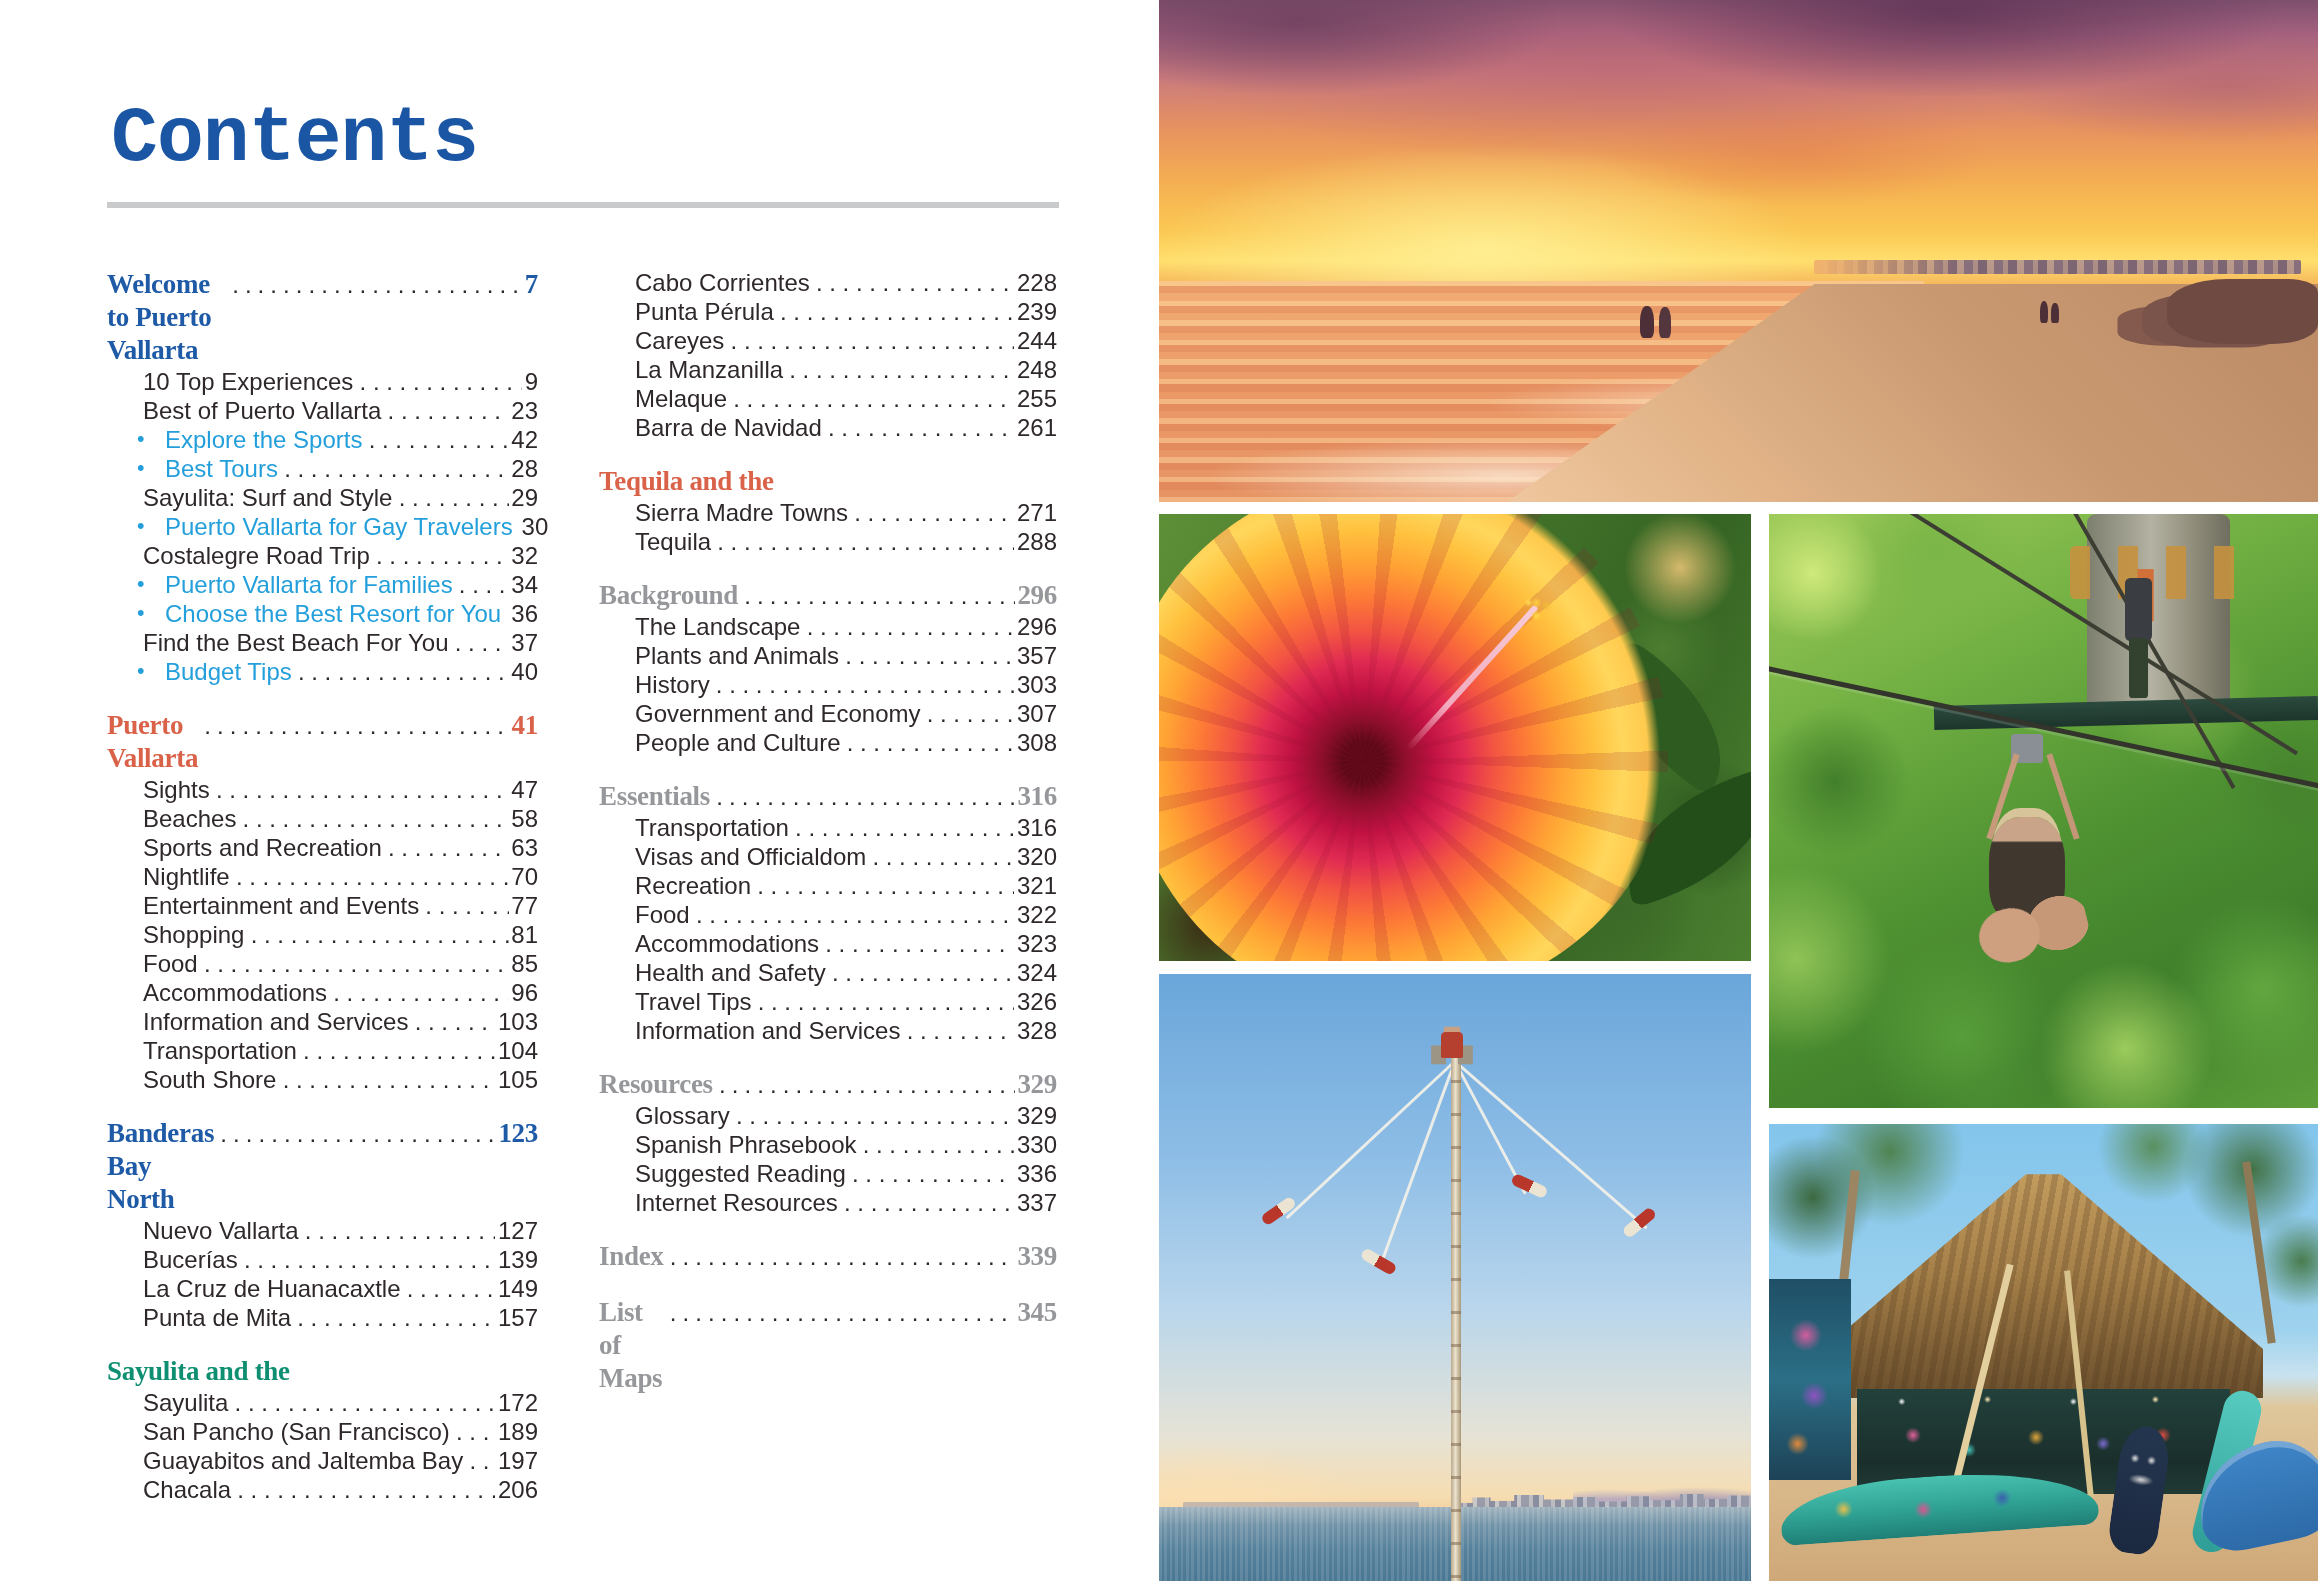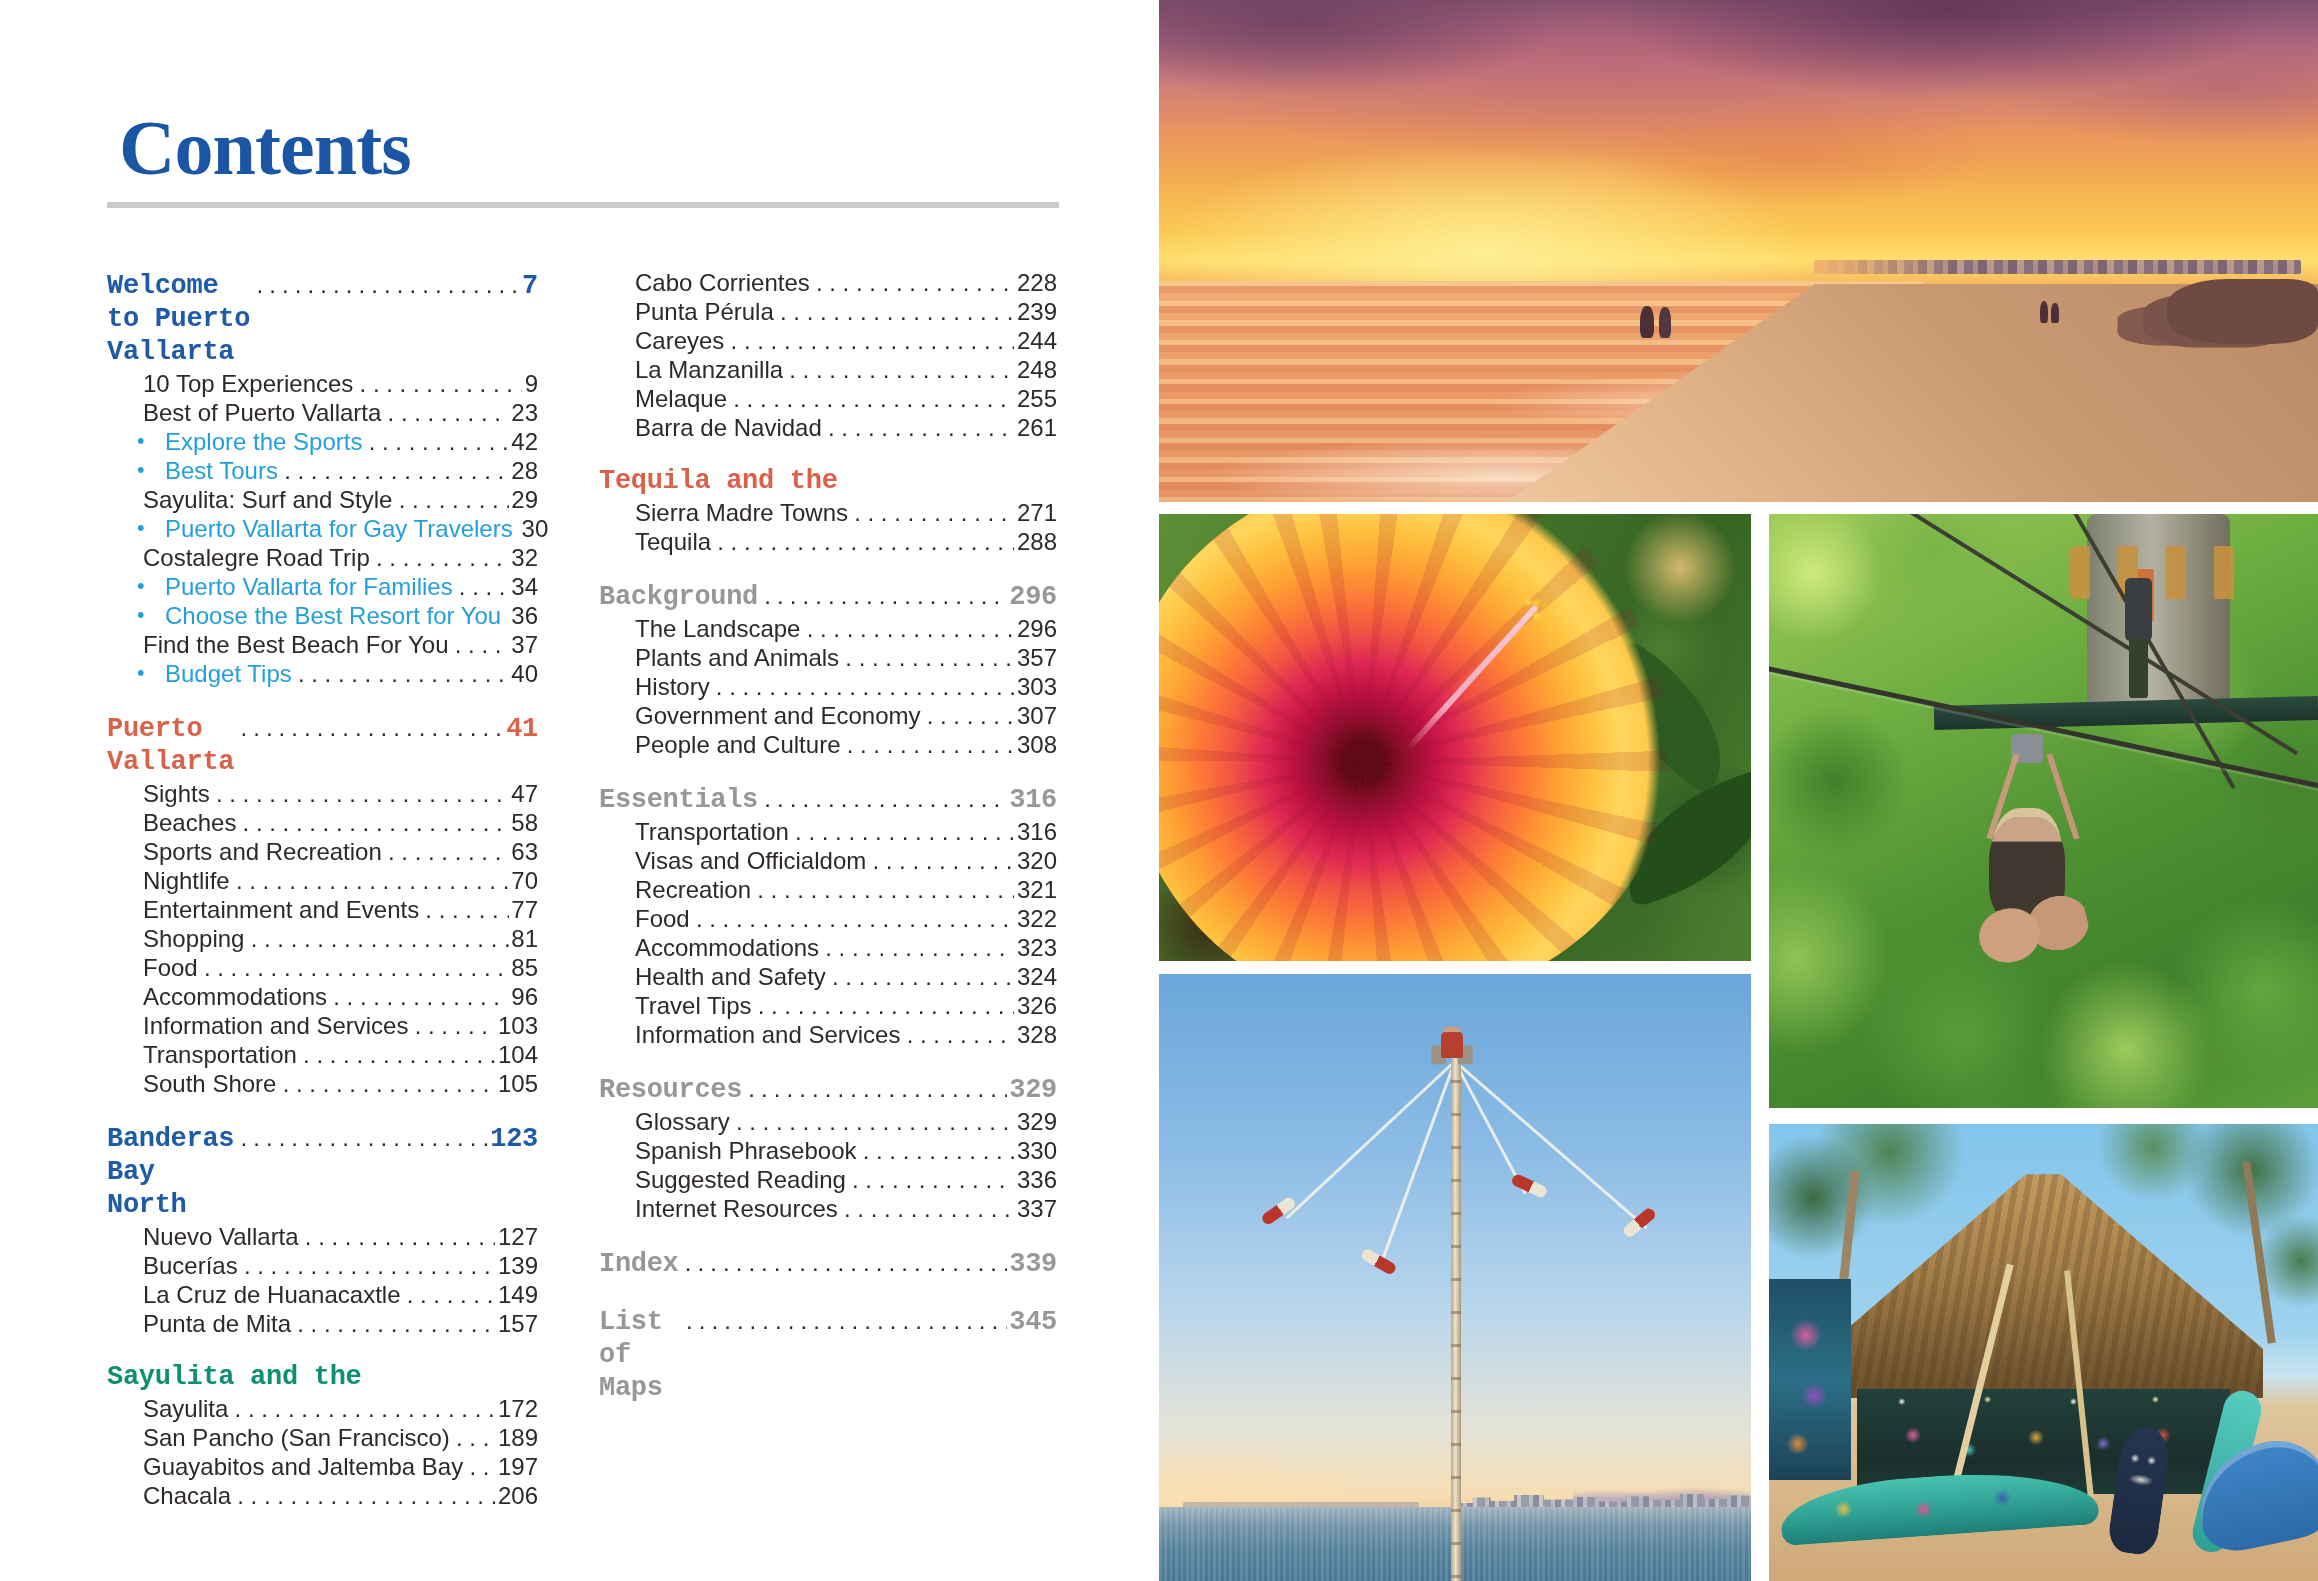--- a/index.html
+++ b/index.html
@@ -5,32 +5,32 @@
   html,body{margin:0;padding:0;}
   body{
     width:2319px;height:1581px;position:relative;background:#ffffff;
     font-family:"Liberation Sans",sans-serif;overflow:hidden;
     -webkit-font-smoothing:antialiased;
   }
   .page{position:absolute;inset:0;}
 
   
   .page-title{
-    position:absolute;left:107px;top:93px;margin:12px;
-    font-family:Liberation Serif, serif;font-weight:bold;
+    position:absolute;left:107px;top:93px;margin:4px;
+    font-family:Liberation Mono, monospace;font-weight:bold;
     font-size:78px;line-height:1.1;letter-spacing:-0.9px;color:#1b56a4;
   }
   .title-rule{position:absolute;left:107px;top:202px;width:952px;height:6.2px;background:#c9cacc;}
 
   .toc-col{position:absolute;top:268px;}
   .toc-col-1{left:107px;width:431px;}
   .toc-col-2{left:599px;width:458px;}
 
   .toc-section{margin:0 0 23px 0;}
-  .h-row{display:flex;align-items:baseline;font-family:Liberation Mono, monospace;
+  .h-row{display:flex;align-items:baseline;font-family:Liberation Serif, serif;
          font-weight:bold;font-size:27px;line-height:33px;letter-spacing:-0.3px;}
   .h-row.h-indent{padding-left:30px;}
   .i-row{display:flex;align-items:flex-end;font-size:24px;line-height:29px;color:#2e282a;padding-left:36px;}
   .i-row.bulleted{padding-left:30px;}
   .bullet{width:28px;flex:0 0 28px;color:#239fdb;font-size:21.4px;}
   .i-label{white-space:nowrap;}
   .i-label.link{color:#239fdb;}
   .i-page{color:#2e282a;font-weight:normal;}
   .dots{flex:1 1 auto;overflow:hidden;white-space:nowrap;margin:0 2.7px 0 6.2px;
         font-family:"Liberation Sans",sans-serif;font-weight:normal;font-size:24px;color:#2e282a;}

